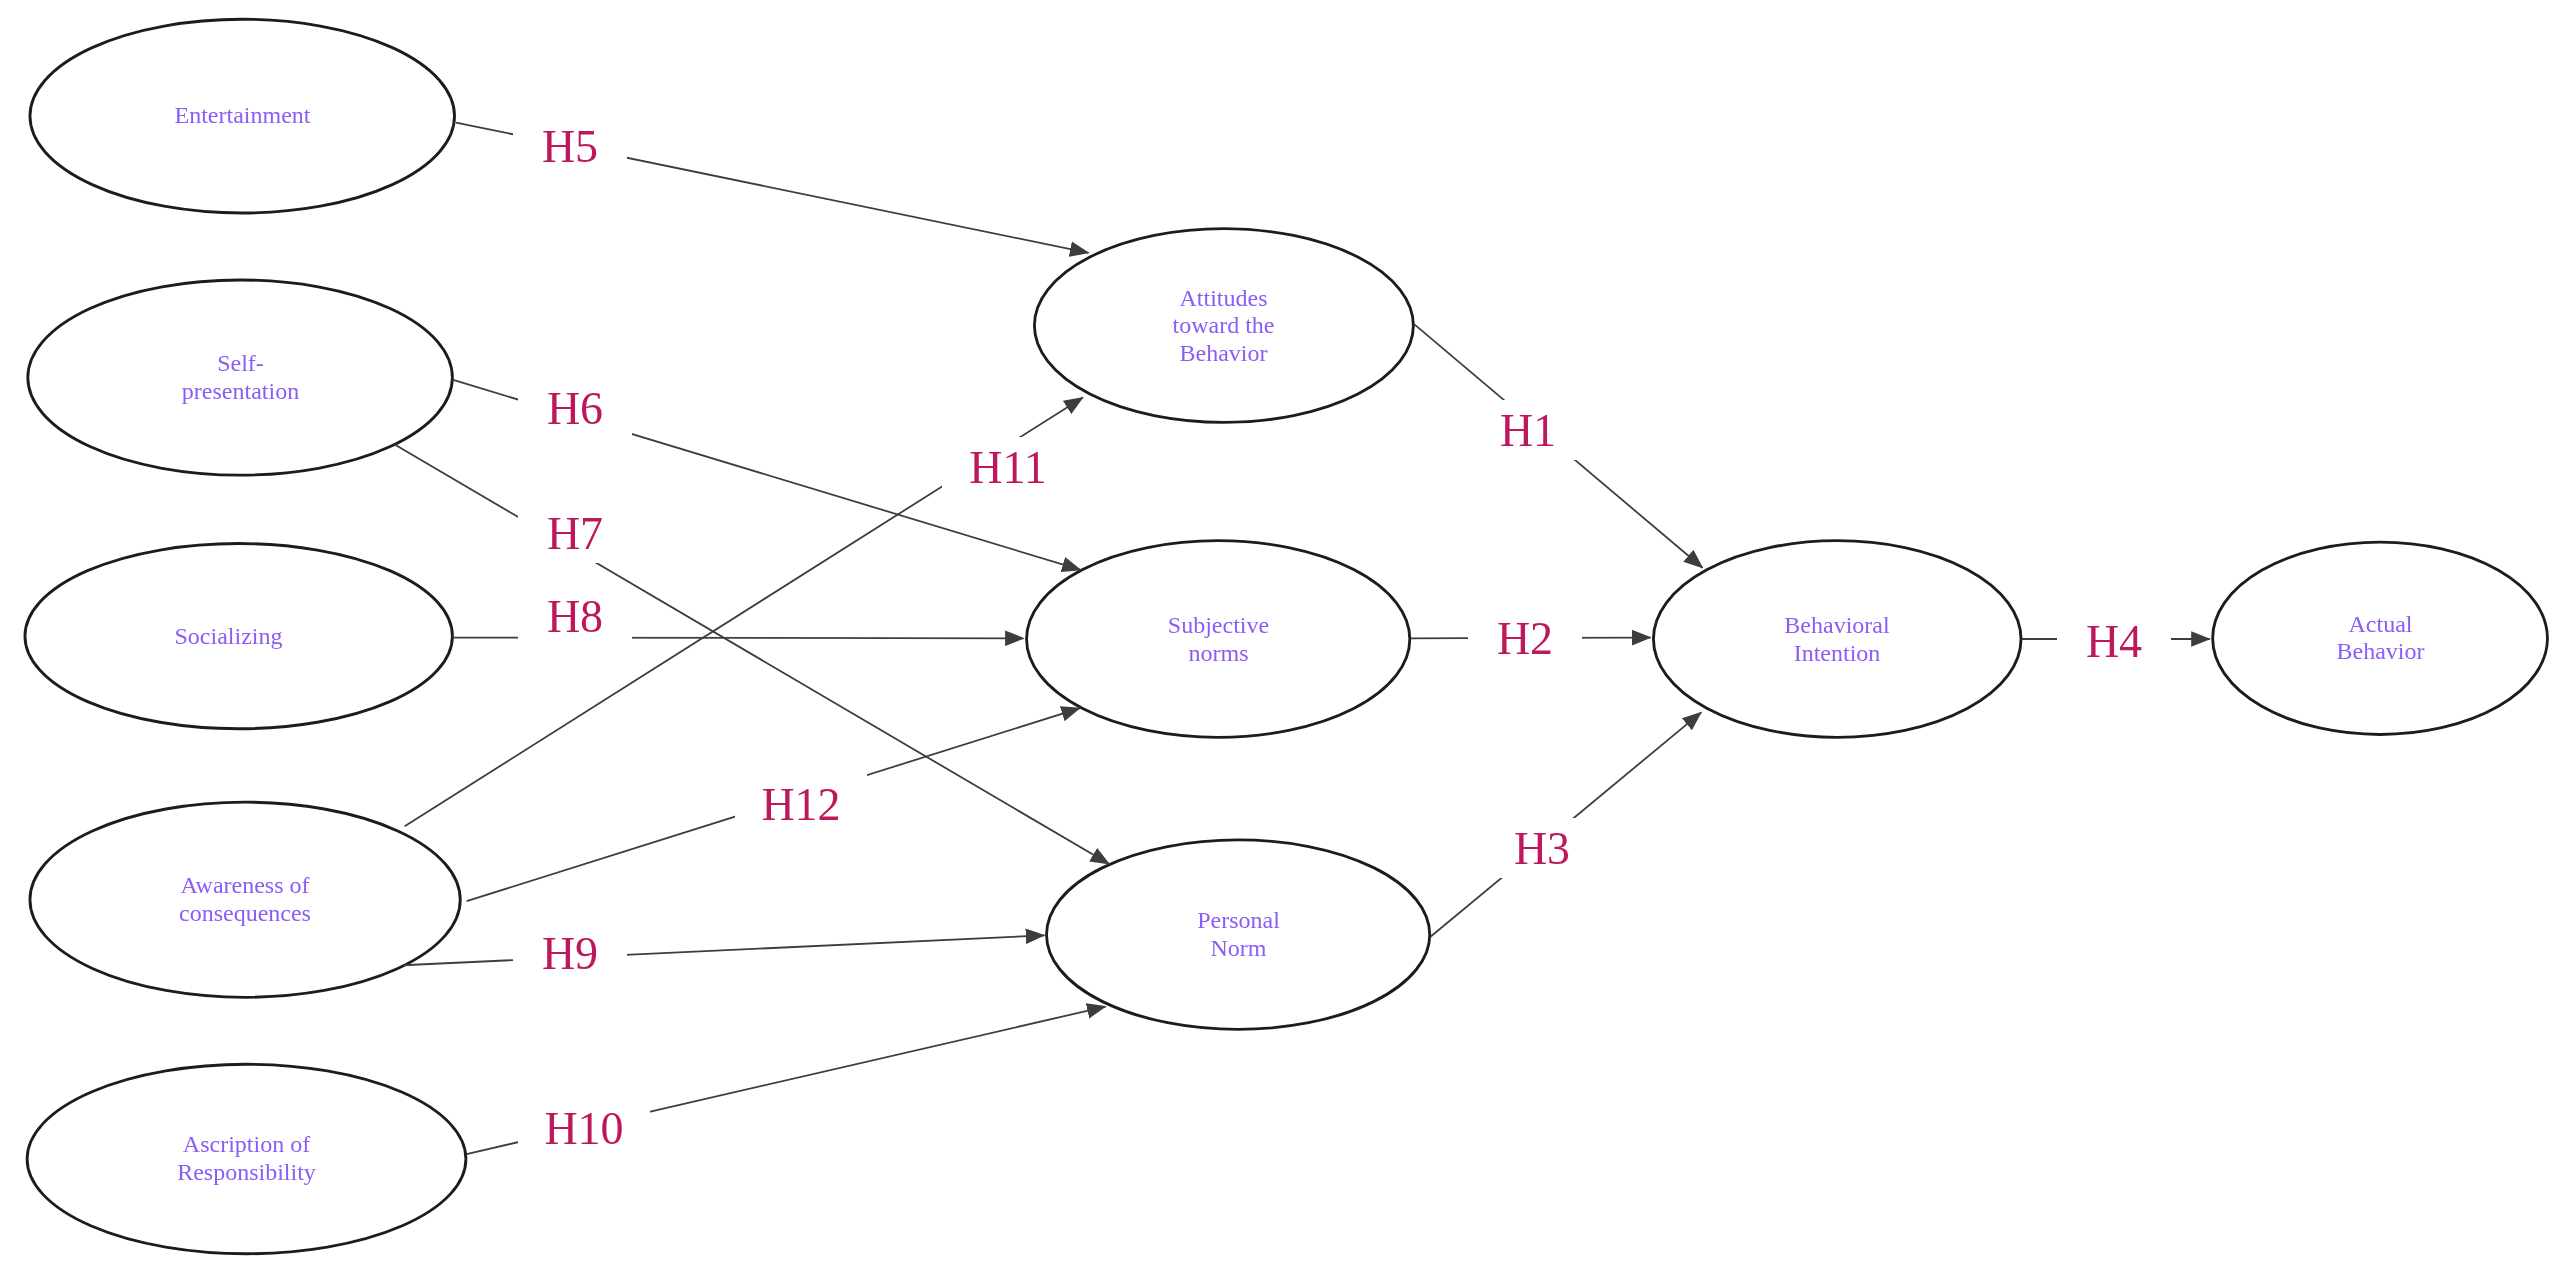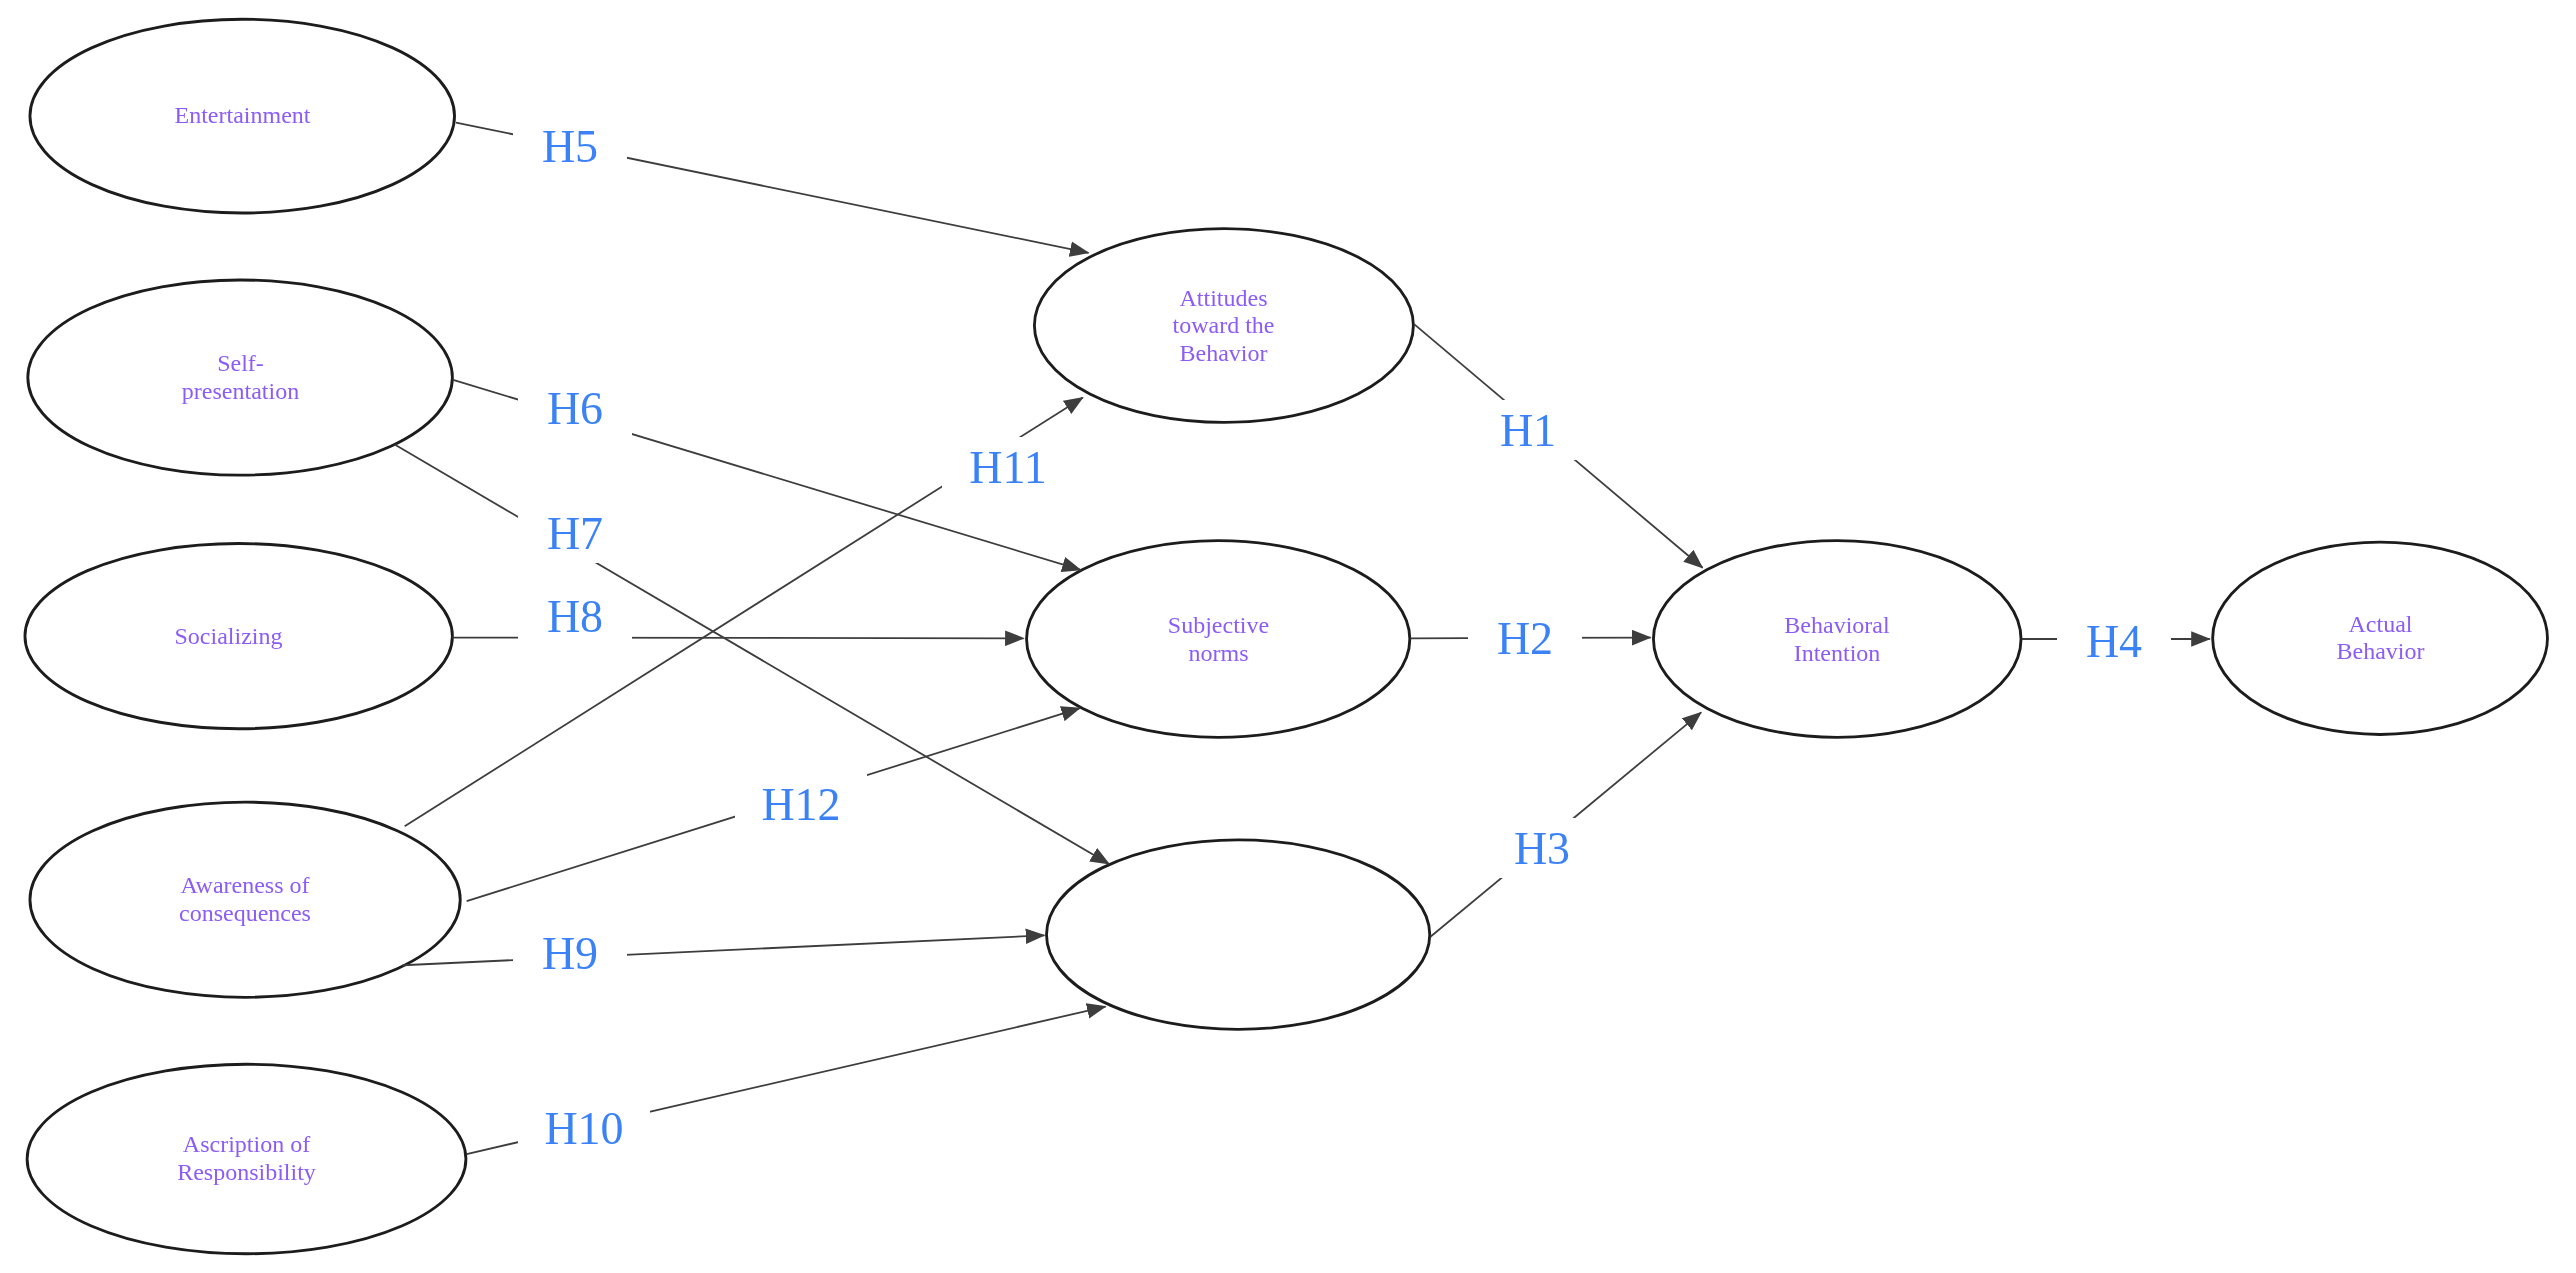--- a/index.html
+++ b/index.html
@@ -33,21 +33,21 @@
     color: #8b5cf6;
     z-index: 3;
     pointer-events: none;
   }
   .hyp-label {
     position: absolute;
     display: flex;
     align-items: center;
     justify-content: center;
     font-size: 46px;
-    color: #3b82f6;
+    color: #be185d;
     background: #ffffff;
     z-index: 2;
   }
 </style>
 </head>
 <body>
 
 <div id="canvas">
 
   <svg id="wires" viewBox="0 0 3616 1787" xmlns="http://www.w3.org/2000/svg">
@@ -105,19 +105,21 @@
   <div class="node-label" style="left:15px;   top:544px;  width:427px; height:185px;">Socializing</div>
   <div class="node-label" style="left:30px;   top:802px; width:430px; height:195px;">Awareness of
 consequences</div>
   <div class="node-label" style="left:27px;   top:1064px; width:439px; height:189px;">Ascription of
 Responsibility</div>
   <div class="node-label" style="left:1034px; top:229px;  width:379px; height:194px;">Attitudes
 toward the
 Behavior</div>
   <div class="node-label" style="left:1027px; top:541px;  width:383px; height:197px;">Subjective
 norms</div>
+  <div class="node-label" style="left:1047px; top:840px; width:383px; height:189px;">Personal
+Norm</div>
   <div class="node-label" style="left:1653px; top:541px;  width:368px; height:197px;">Behavioral
 Intention</div>
   <div class="node-label" style="left:2213px; top:542px;  width:335px; height:192px;">Actual
 Behavior</div>
 
 </div>
 
 
 </body></html>

